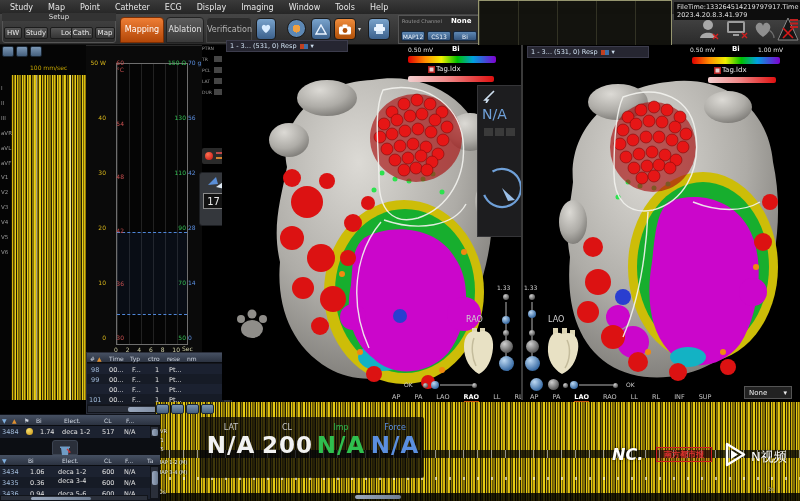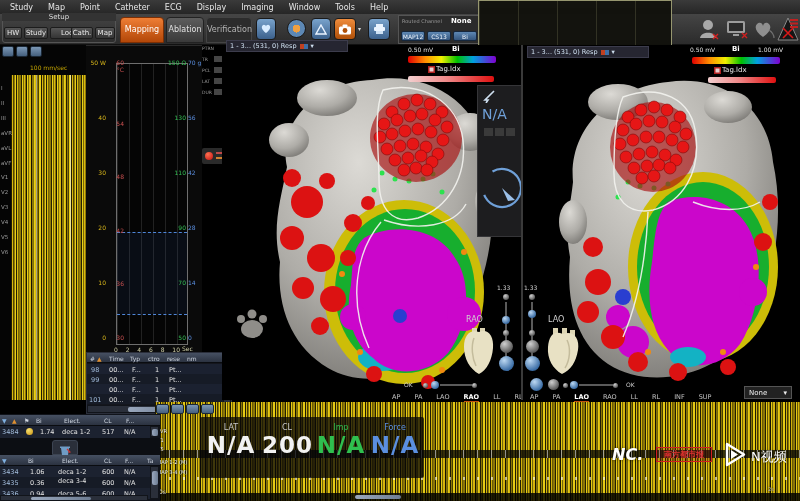--- a/index.html
+++ b/index.html
@@ -153,20 +153,21 @@
   <div class="a routed" style="left:398px;top:15px;width:82px;height:29px">
     <span class="a t5" style="left:3px;top:3px;color:#9a9a9a">Routed Channel</span>
     <span class="a t7" style="left:52px;top:2px;color:#fff;font-weight:bold">None</span>
     <div class="a rbtn" style="left:2px;top:15px;width:24px">MAP12</div>
     <div class="a rbtn" style="left:28px;top:15px;width:24px">CS13</div>
     <div class="a rbtn" style="left:54px;top:15px;width:24px">Bi</div>
   </div>
 
   <div class="a popup" style="left:478px;top:0;width:194px;height:47px"></div>
 
+  <div class="a filetime" style="left:674px;top:2px">FileTime:133264514219797917.Time 2023.4.20.8.3.41.979</div>
 
   <div class="a" style="left:698px;top:16px;width:100px;height:27px">
     <svg class="a" style="left:0;top:2px" width="22" height="22" viewBox="0 0 22 22">
         <circle cx="10" cy="7" r="5" fill="#a8a8a8"></circle>
         <path d="M2 20 C3 13 17 13 18 20 Z" fill="#a8a8a8"></path>
         <path d="M15 16 L20 21 M20 16 L15 21" stroke="#d02020" stroke-width="1.4"></path>
       </svg>
     <svg class="a" style="left:27px;top:3px" width="24" height="21" viewBox="0 0 24 21">
         <rect x="2" y="2" width="18" height="12" rx="1.5" fill="#9c9c9c"></rect>
         <rect x="4" y="4" width="14" height="8" fill="#2a2a2a"></rect>
@@ -271,20 +272,29 @@
     <span class="a" style="left:0;top:44px;font-size:4.5px;color:#9a9a9a">DUR</span>
     <div class="a" style="left:12px;top:10px;width:10px;height:6px;background:#454545"></div>
     <div class="a" style="left:12px;top:21px;width:10px;height:6px;background:#454545"></div>
     <div class="a" style="left:12px;top:32px;width:10px;height:6px;background:#454545"></div>
     <div class="a" style="left:12px;top:43px;width:10px;height:6px;background:#454545"></div>
   </div>
   <div class="a" style="left:202px;top:148px;width:30px;height:16px;background:#2a2a2a;border-radius:2px">
     <div class="a" style="left:3px;top:4px;width:8px;height:8px;border-radius:50%;background:radial-gradient(circle at 35% 30%,#ff7050,#c01010)"></div>
     <div class="a" style="left:14px;top:4px;width:12px;height:2px;background:#c04848"></div>
     <div class="a" style="left:14px;top:9px;width:9px;height:2px;background:#d08030"></div>
+  </div>
+  <div class="a" style="left:199px;top:172px;width:34px;height:54px;background:#34373c;border-radius:3px;border:1px solid #1c1e22">
+    <svg class="a" style="left:6px;top:2px" width="22" height="16" viewBox="0 0 22 16">
+        <path d="M2 10 L10 2 L12 9 Z" fill="#5b8fd8"></path>
+        <path d="M10 12 L20 5 L19 14 Z" fill="#dfe9f4"></path>
+      </svg>
+    <div class="a" style="left:3px;top:20px;width:21px;height:16px;background:#121212;border:1px solid #8a8a8a;color:#e8e8e8;font-size:10px;text-align:center;line-height:15px">17</div>
+    <div class="a" style="left:26px;top:20px;font-size:5px;color:#9ab0c8">▲</div>
+    <div class="a" style="left:26px;top:29px;font-size:5px;color:#9ab0c8">▼</div>
   </div>
 
   <div class="a" style="left:86px;top:352px;width:146px;height:62px;background:#14161d;border:1px solid #2a2e3a">
     <div class="a thead" style="left:0;top:0;width:144px;height:10px">
       <span class="a" style="left:3px;top:2px">#</span>
       <span class="a" style="left:10px;top:2px;color:#e09030">▲</span>
       <span class="a" style="left:22px;top:2px">Time</span>
       <span class="a" style="left:43px;top:2px">Typ</span>
       <span class="a" style="left:61px;top:2px">ctro</span>
       <span class="a" style="left:80px;top:2px">rese</span>

